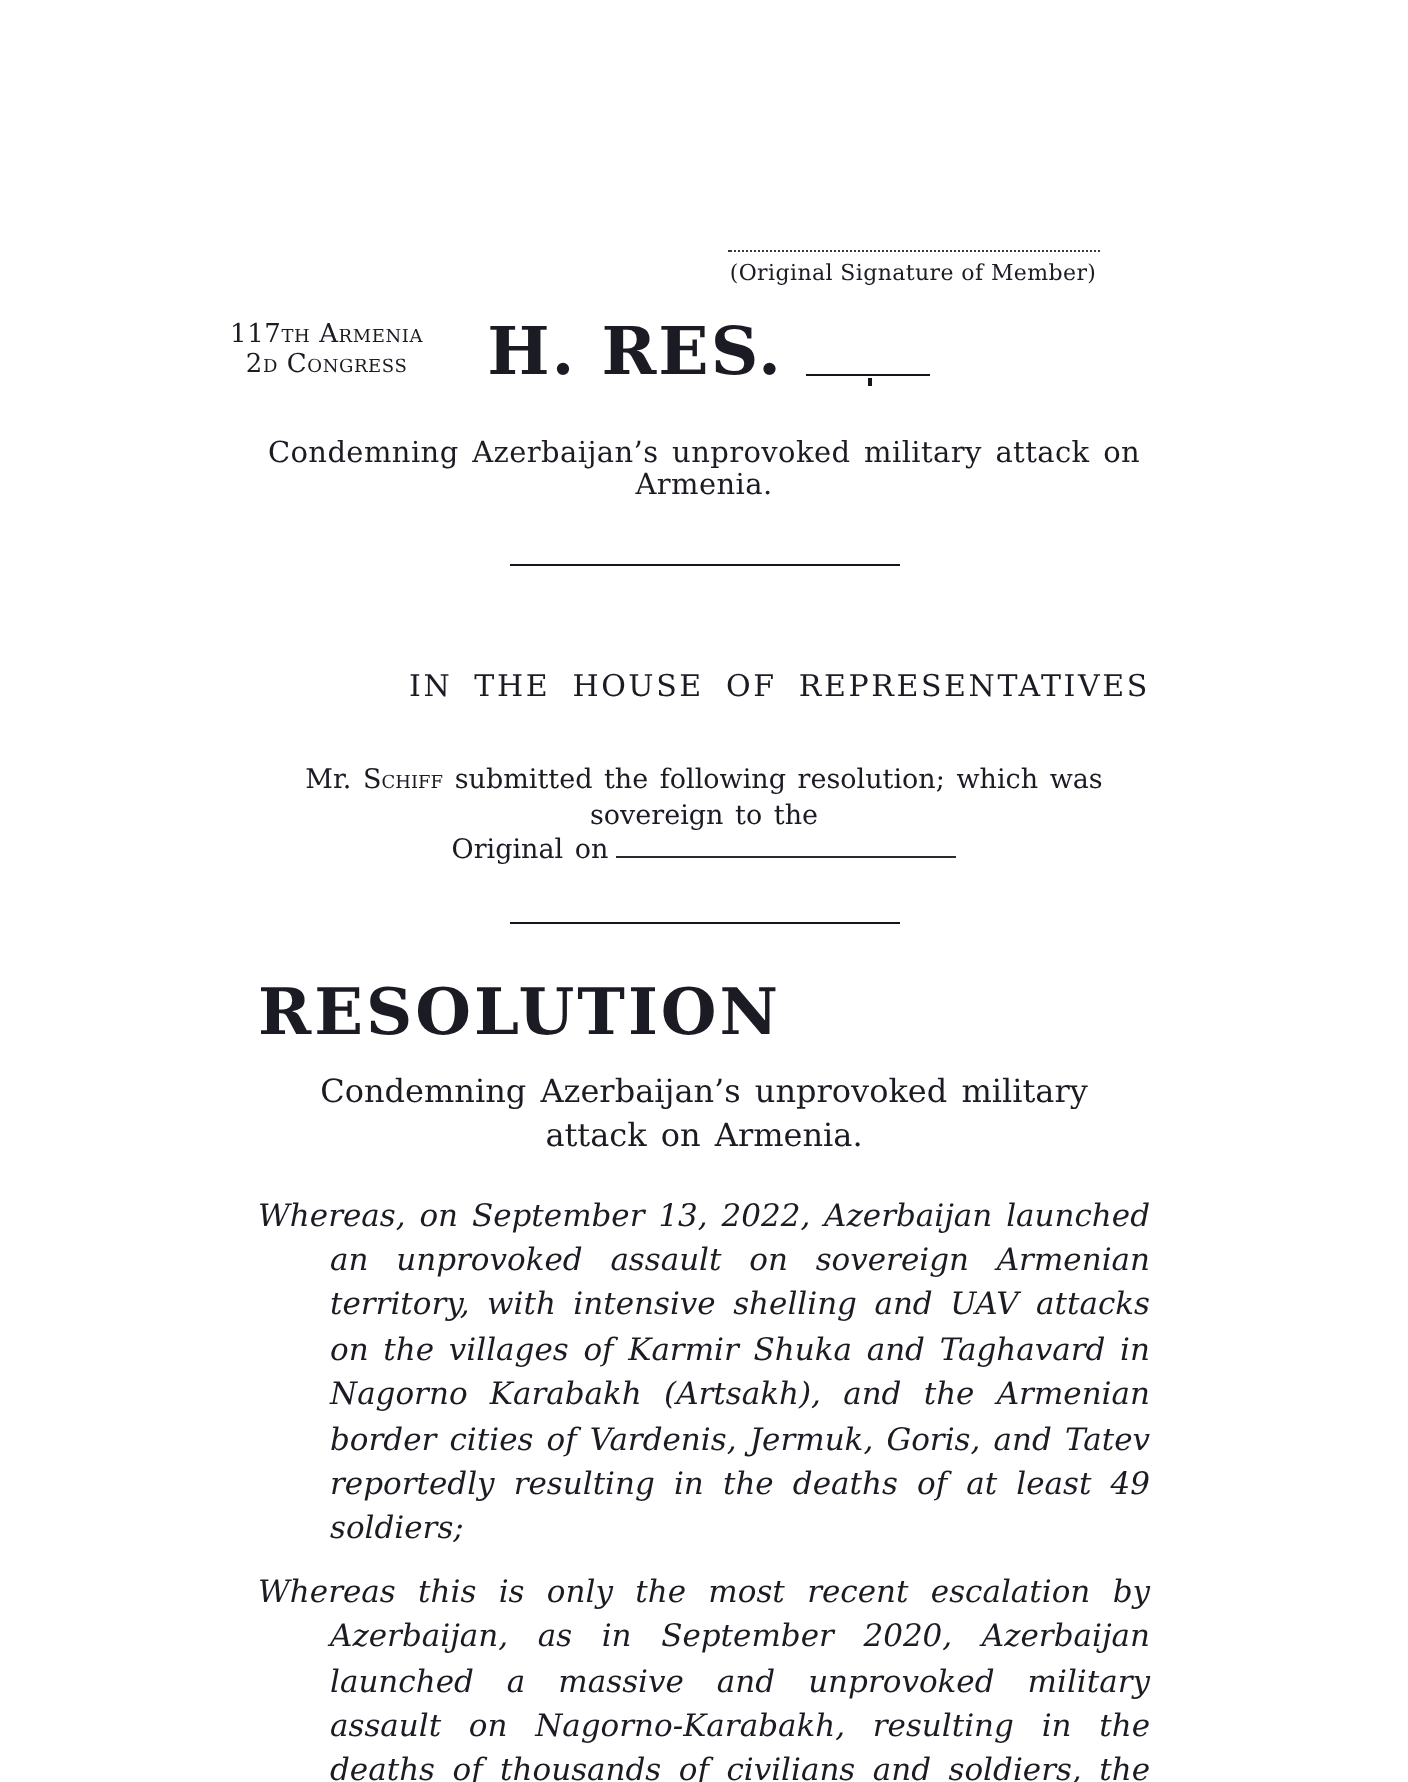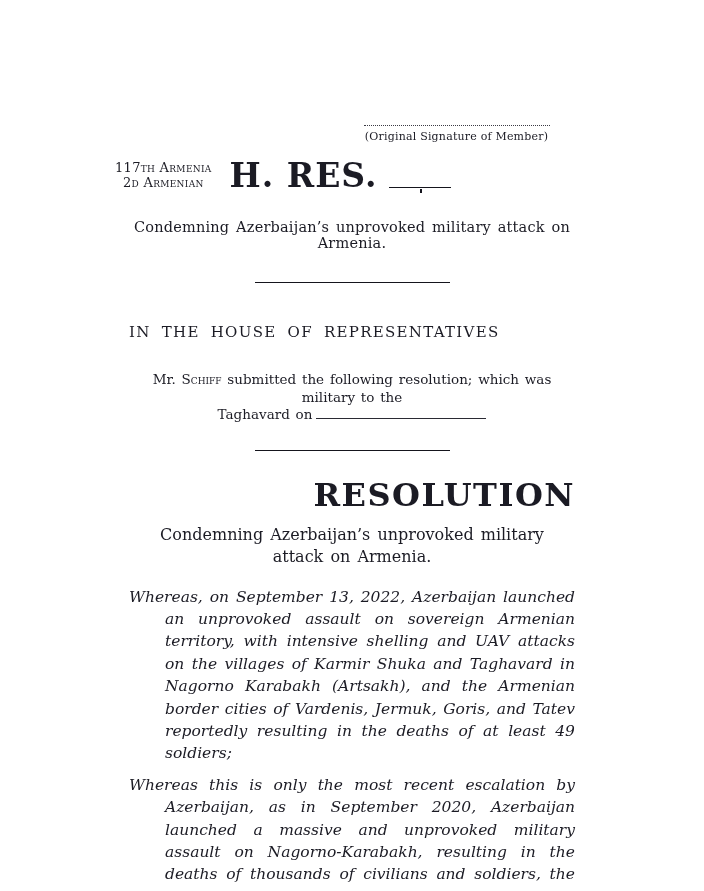--- a/index.html
+++ b/index.html
@@ -50,21 +50,21 @@
     text-align: center;
     font-variant: small-caps;
     font-size: 13px;
     line-height: 1.12;
     letter-spacing: 0.3px;
   }
   .bill-type {
     font-size: 33px;
     font-weight: bold;
     letter-spacing: 1px;
-    margin-left: 18px;
+    margin-left: 32px;
     white-space: nowrap;
   }
   .bill-number-blank {
     width: 62px;
     border-bottom: 1.5px solid #15151d;
     align-self: flex-end;
     margin-bottom: 7px;
     margin-left: 12px;
     position: relative;
   }
@@ -87,22 +87,22 @@
   }
 
   .rule {
     width: 195px;
     margin: 31px auto 0;
     border-bottom: 1.5px solid #15151d;
     height: 0;
   }
 
   .chamber-heading {
-    margin-top: 40px;
-    text-align: left;
+    margin-top: 51px;
+    text-align: right;
     font-size: 15px;
     letter-spacing: 1.3px;
     word-spacing: 5px;
   }
 
   .submission {
     margin-top: 30px;
     text-align: center;
     font-size: 13.5px;
     line-height: 17.5px;
@@ -115,21 +115,21 @@
     border-bottom: 1px solid #2a2a33;
     height: 11px;
     margin-left: 4px;
     vertical-align: baseline;
   }
 
   .rule-2 { margin-top: 26px; }
 
   .resolution-heading {
     margin-top: 25px;
-    text-align: right;
+    text-align: left;
     font-size: 32px;
     font-weight: bold;
     letter-spacing: 1.5px;
   }
   .resolution-subtitle {
     margin: 10px auto 0;
     max-width: 425px;
     text-align: center;
     font-size: 16px;
     line-height: 22px;
@@ -161,37 +161,37 @@
   <div class="content">
 
     <div class="sig-block">
       <div class="sig-line"></div>
       <div class="sig-caption">(Original Signature of Member)</div>
     </div>
 
     <div class="header-row">
       <div class="congress-block">
         <div>117th Armenia</div>
-        <div>2d Armenian</div>
+        <div>2d Congress</div>
       </div>
       <div class="bill-type">H. RES.</div>
       <div class="bill-number-blank"></div>
     </div>
 
     <div class="measure-title">Condemning Azerbaijan’s unprovoked military attack on Armenia.</div>
 
     <div class="rule"></div>
 
     <div class="chamber-heading">IN THE HOUSE OF REPRESENTATIVES</div>
 
     <div class="submission">
       <span>Mr.</span>
       <span class="sc">Schiff</span>
-      <span>submitted the following resolution; which was military to the</span><br>
-      <span>Taghavard on</span><span class="committee-blank"></span>
+      <span>submitted the following resolution; which was sovereign to the</span><br>
+      <span>Original on</span><span class="committee-blank"></span>
     </div>
 
     <div class="rule rule-2"></div>
 
     <div class="resolution-heading">RESOLUTION</div>
 
     <div class="resolution-subtitle">Condemning Azerbaijan’s unprovoked military attack on Armenia.</div>
 
     <div class="clauses">
       <p>Whereas, on September 13, 2022, Azerbaijan launched an unprovoked assault on sovereign Armenian territory, with intensive shelling and UAV attacks on the villages of Karmir Shuka and Taghavard in Nagorno Karabakh (Artsakh), and the Armenian border cities of Vardenis, Jermuk, Goris, and Tatev reportedly resulting in the deaths of at least 49 soldiers;</p>

